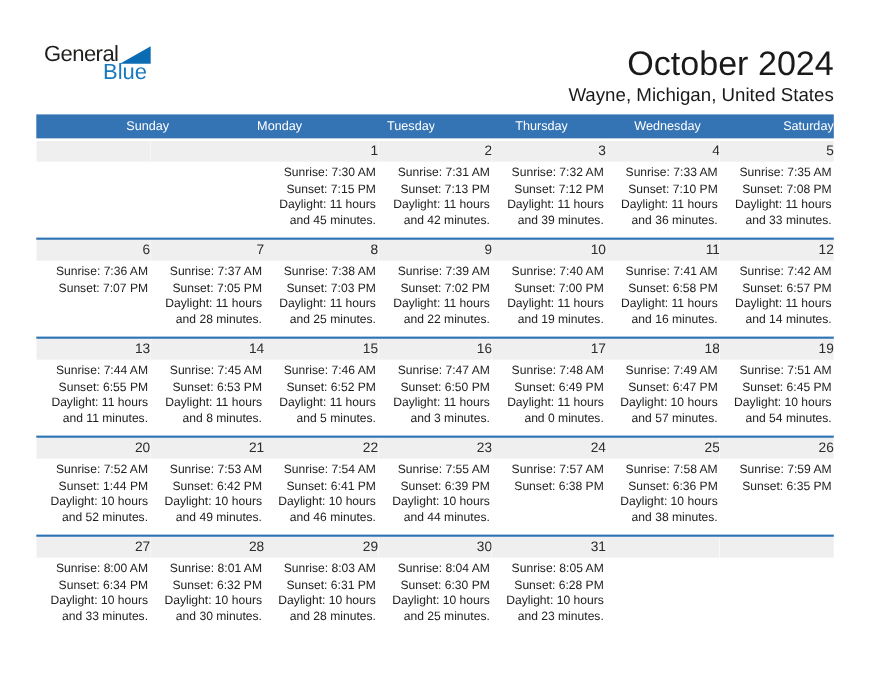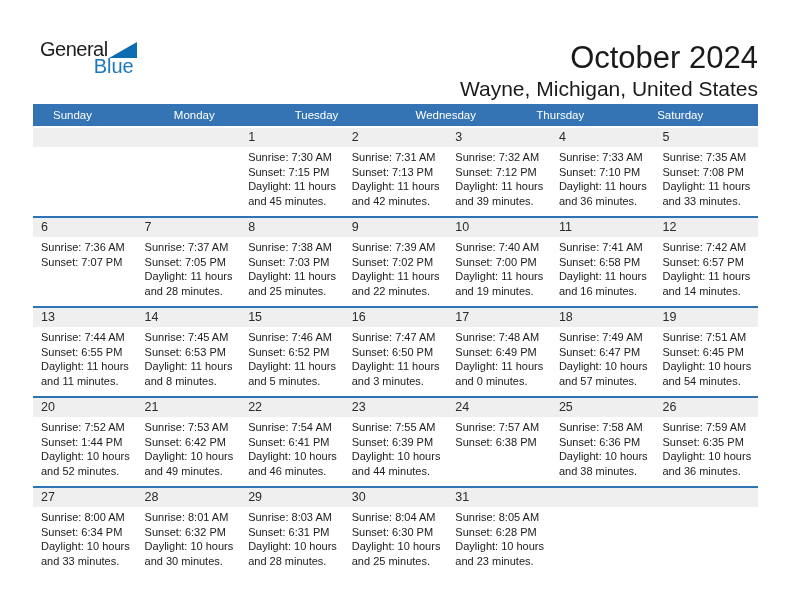--- a/index.html
+++ b/index.html
@@ -8,32 +8,32 @@
     --band-bg:#EFEFEF;
     --logo-blue:#1879BF;
     --logo-triangle:#0C6CB3;
     --text-dark:#1A1A1A;
     --cell-text:#212121;
     --header-text:#FFFFFF;
   }
   *{box-sizing:border-box;margin:0;padding:0;}
   html,body{background:#fff;}
   body{font-family:"Liberation Sans",sans-serif;}
-  .page{position:relative;width:792px;height:612px;background:#fff;overflow:hidden;}
+  .page{position:relative;width:792px;height:612px;background:#fff;overflow:hidden;text-align:right;}
 
   
   .logo{position:absolute;left:40px;top:39px;display:inline-flex;flex-direction:column;align-items:flex-end;font-size:20px;line-height:1;}
   .logo-row{display:flex;align-items:flex-end;}
   .logo-general{color:#1D1D1B;letter-spacing:-0.5px;}
   .logo-tri{width:0;height:0;border-left:28px solid transparent;border-bottom:16px solid var(--logo-triangle);margin-left:1px;margin-bottom:1px;}
   .logo-blue{color:var(--logo-blue);margin-top:-3px;padding-right:3px;margin-left:45px;}
 
   
   .title{position:absolute;top:40px;right:34px;font-size:31px;color:var(--text-dark);}
-  .subtitle{position:absolute;top:77px;right:34px;font-size:21px;color:var(--text-dark);}
+  .subtitle{position:absolute;top:77px;right:34px;font-size:17px;color:var(--text-dark);}
 
   
   .calendar{position:absolute;left:33px;top:104px;width:725px;}
   .weekday-header{display:flex;background:var(--header-bg);height:22px;}
   .wd{flex:1;color:var(--header-text);font-size:11.5px;line-height:22px;padding-left:20px;overflow:hidden;white-space:nowrap;}
   .week-row{display:flex;height:90px;border-top:2px solid var(--row-border);}
   .week-row:first-child{border-top-color:#FFFFFF;}
   .day-cell{flex:1;overflow:hidden;}
   .day-band{height:19px;background:var(--band-bg);}
   .day-num{display:block;padding-left:8px;font-size:12.5px;line-height:19px;color:#2B2B2B;}
@@ -54,22 +54,22 @@
   </div>
 
   <div class="title">October 2024</div>
   <div class="subtitle">Wayne, Michigan, United States</div>
 
   <div class="calendar">
     <div class="weekday-header">
       <div class="wd">Sunday</div>
       <div class="wd">Monday</div>
       <div class="wd">Tuesday</div>
+      <div class="wd">Thursday</div>
       <div class="wd">Wednesday</div>
-      <div class="wd">Thursday</div>
       <div class="wd">Saturday</div>
     </div>
     <div class="grid">
         <div class="week-row">
           <div class="day-cell">
             <div class="day-band">
               <span class="day-num"></span>
             </div>
           </div>
           <div class="day-cell">
@@ -331,21 +331,20 @@
               <div class="day-line">Daylight: 10 hours and 38 minutes.</div>
             </div>
           </div>
           <div class="day-cell">
             <div class="day-band">
               <span class="day-num">26</span>
             </div>
             <div class="day-body">
               <div class="day-line">Sunrise: 7:59 AM</div>
               <div class="day-line">Sunset: 6:35 PM</div>
-              <div class="day-line">Daylight: 10 hours and 36 minutes.</div>
             </div>
           </div>
         </div>
         <div class="week-row">
           <div class="day-cell">
             <div class="day-band">
               <span class="day-num">27</span>
             </div>
             <div class="day-body">
               <div class="day-line">Sunrise: 8:00 AM</div>

